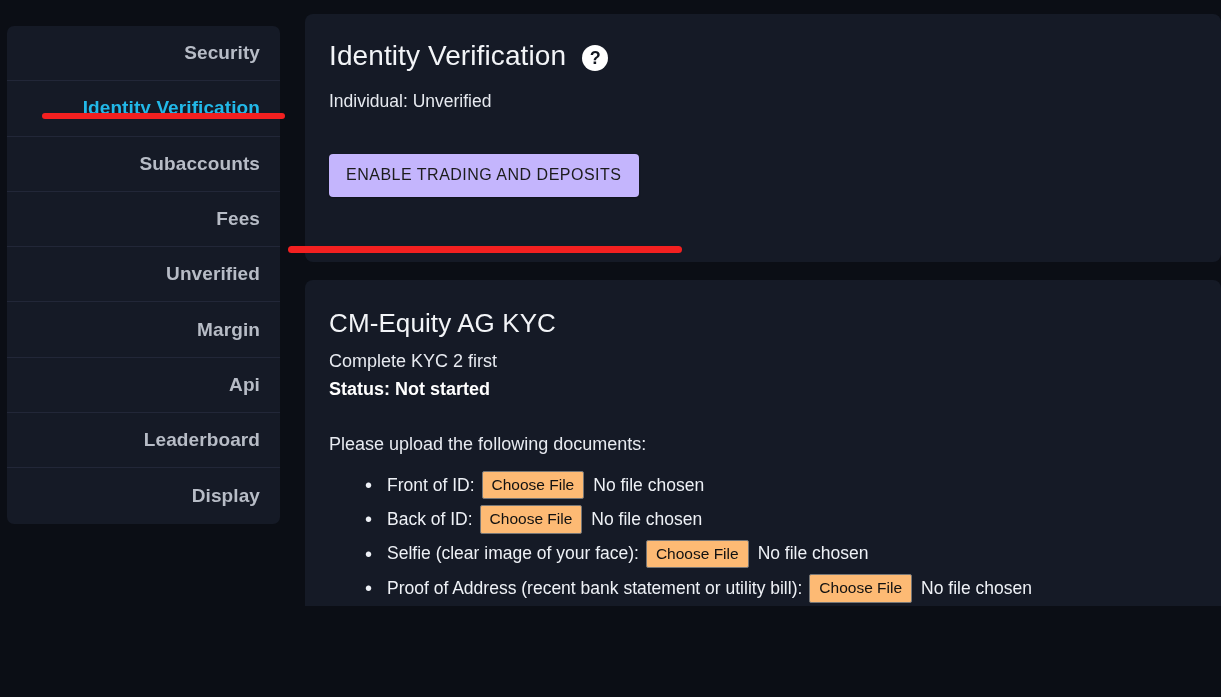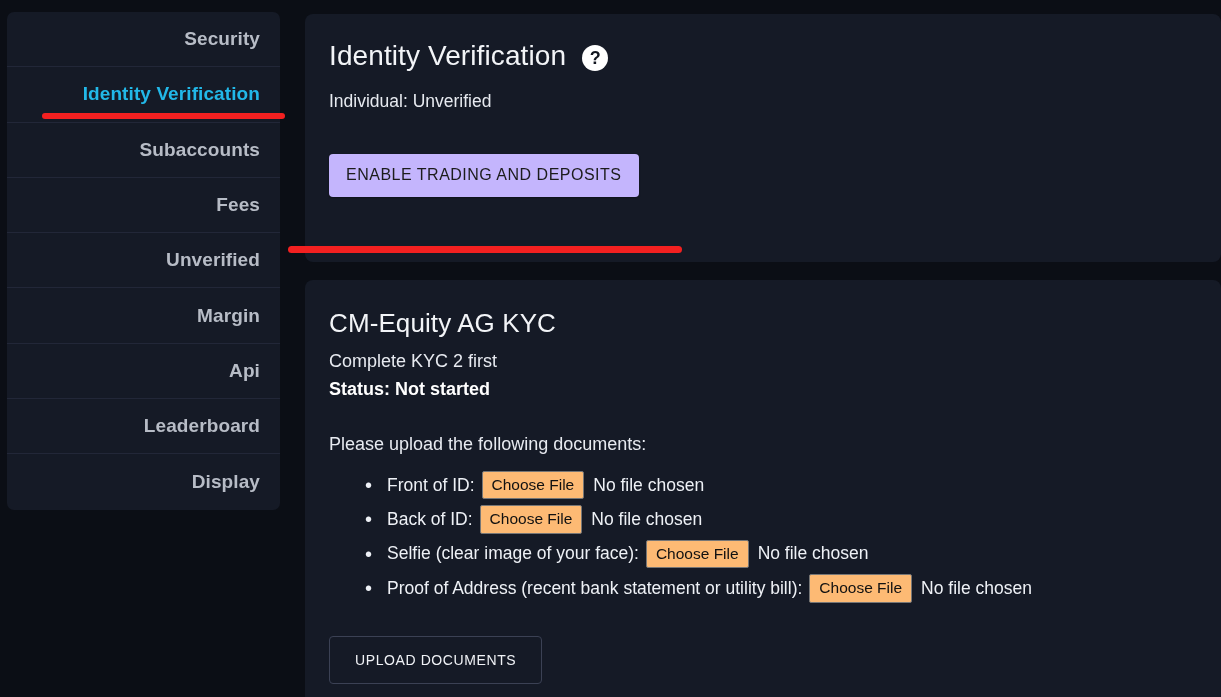--- a/index.html
+++ b/index.html
@@ -20,21 +20,21 @@
     position: relative;
     width: 1221px;
     height: 697px;
     background: #0b0e15;
   }
 
   
   #sidebar {
     position: absolute;
     left: 7px;
-    top: 12px;
+    top: 26px;
     width: 273px;
     height: 498px;
     background: #151a26;
     border-radius: 7px;
     overflow: hidden;
   }
   .nav-item {
     height: 55.3px;
     display: flex;
     align-items: center;
@@ -144,21 +144,21 @@
     border-radius: 3.5px;
     z-index: 6;
   }
 
   
   #card-bottom {
     position: absolute;
     left: 305px;
     top: 280px;
     width: 916px;
-    height: 417px;
+    height: 326px;
     background: #151a26;
     border-radius: 8px 8px 0 0;
     overflow: hidden;
   }
   #card-bottom-inner { padding: 28px 0 0 24px; }
 
   .kyc-title {
     font-size: 26px;
     font-weight: 400;
     color: #f2f4f7;

